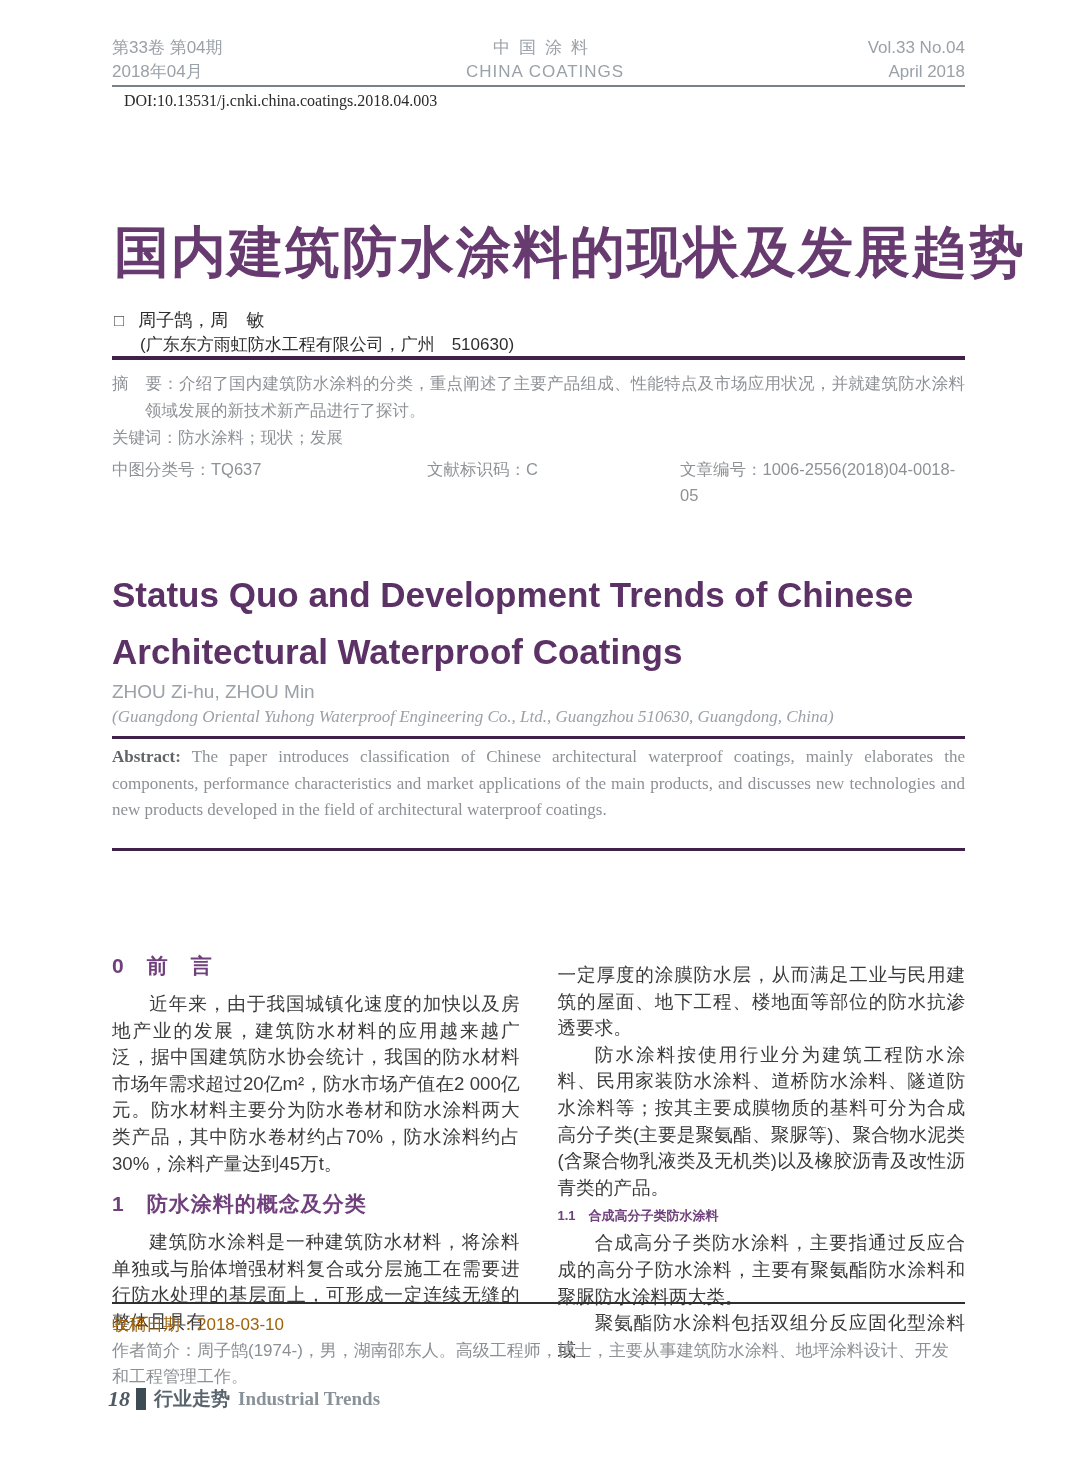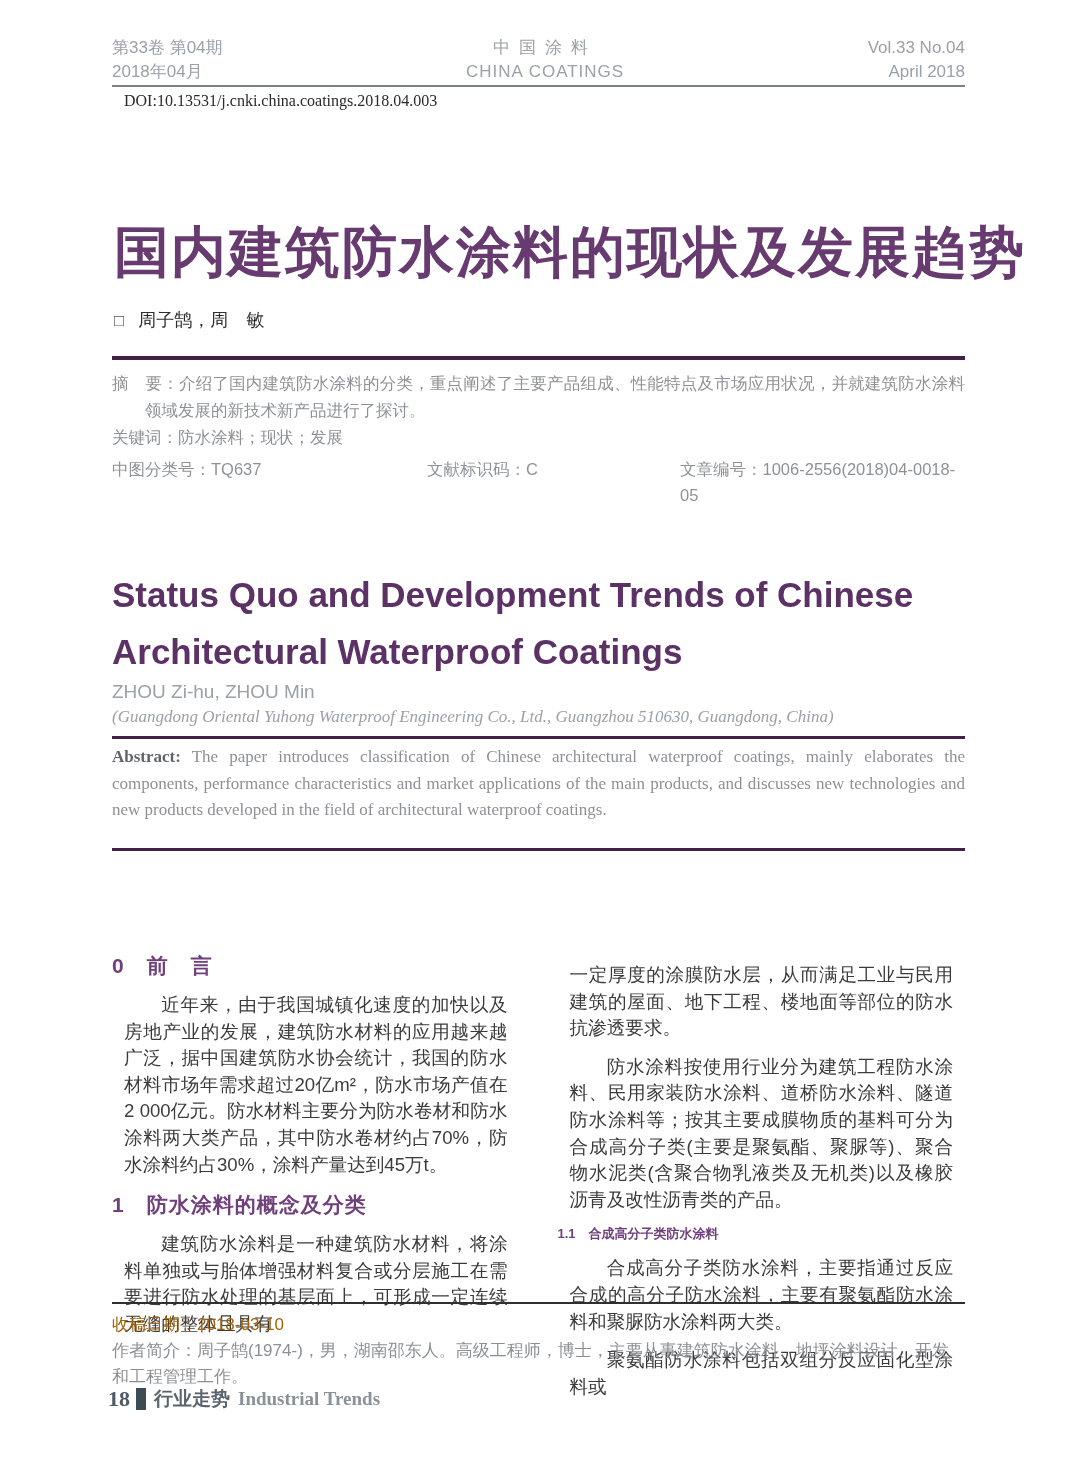--- a/index.html
+++ b/index.html
@@ -99,21 +99,21 @@
   .sec-h1{
     font-size:21px;font-weight:bold;color:#70407c;
     margin:0 0 11px 0;letter-spacing:1px;
   }
   .sec-h2{
     font-size:13px;font-weight:bold;color:#70407c;
     margin:6px 0 5px 0;
   }
   .body-p{
     font-size:18.6px;line-height:26.6px;color:#3b3b3b;
-    text-align:justify;margin:12px;text-indent:2em;
+    text-align:justify;margin:0;text-indent:2em;
   }
   .body-p.no-indent{text-indent:0;}
   .col-right .body-p:first-child{margin-top:10px;}
   
   .footnote-rule{
     position:absolute;top:1302px;left:112px;width:853px;height:2px;
     background:#2f2f2f;
   }
   .footnote{
     position:absolute;top:1312px;left:112px;width:853px;
@@ -121,21 +121,21 @@
   }
   .footnote .fn1{color:#a16207;margin:0;}
   .footnote .fn2{color:#8c8f93;margin:0;}
   
   .page-footer{
     position:absolute;top:1386px;left:108px;
     display:flex;align-items:center;
     font-family:"Liberation Serif",serif;
   }
   .pf-num{
-    font-size:22px;font-weight:bold;color:#4f5b66;
+    font-size:22px;font-weight:bold;font-style:italic;color:#4f5b66;
   }
   .pf-block{
     width:10px;height:22px;background:#3d4b54;margin:0 8px 0 6px;
   }
   .pf-cn{font-size:19px;font-weight:bold;color:#5a646d;margin-right:8px;}
   .pf-en{font-size:19px;font-weight:bold;color:#8a9299;}
 </style>
 </head>
 <body>
 
@@ -156,20 +156,21 @@
     </div>
   </div>
 
   <div class="doi-line">DOI:10.13531/j.cnki.china.coatings.2018.04.003</div>
 
   <h1 class="title-cn" style="margin:0;">国内建筑防水涂料的现状及发展趋势</h1>
 
   <div class="authors-cn">
     <span class="marker">□</span><span>周子鹄，周　敏</span>
   </div>
+  <div class="affil-cn">(广东东方雨虹防水工程有限公司，广州　510630)</div>
 
   <div class="rule-purple-thick rule-1"></div>
 
   <div class="cn-meta">
     <p class="cn-abstract"><span>摘　要：</span><span>介绍了国内建筑防水涂料的分类，重点阐述了主要产品组成、性能特点及市场应用状况，并就建筑防水涂料领域发展的新技术新产品进行了探讨。</span></p>
     <p class="cn-keywords">关键词：防水涂料；现状；发展</p>
     <div class="cn-class-row">
       <span class="clc">中图分类号：TQ637</span>
       <span class="doc-code">文献标识码：C</span>
       <span class="article-id">文章编号：1006-2556(2018)04-0018-05</span>

